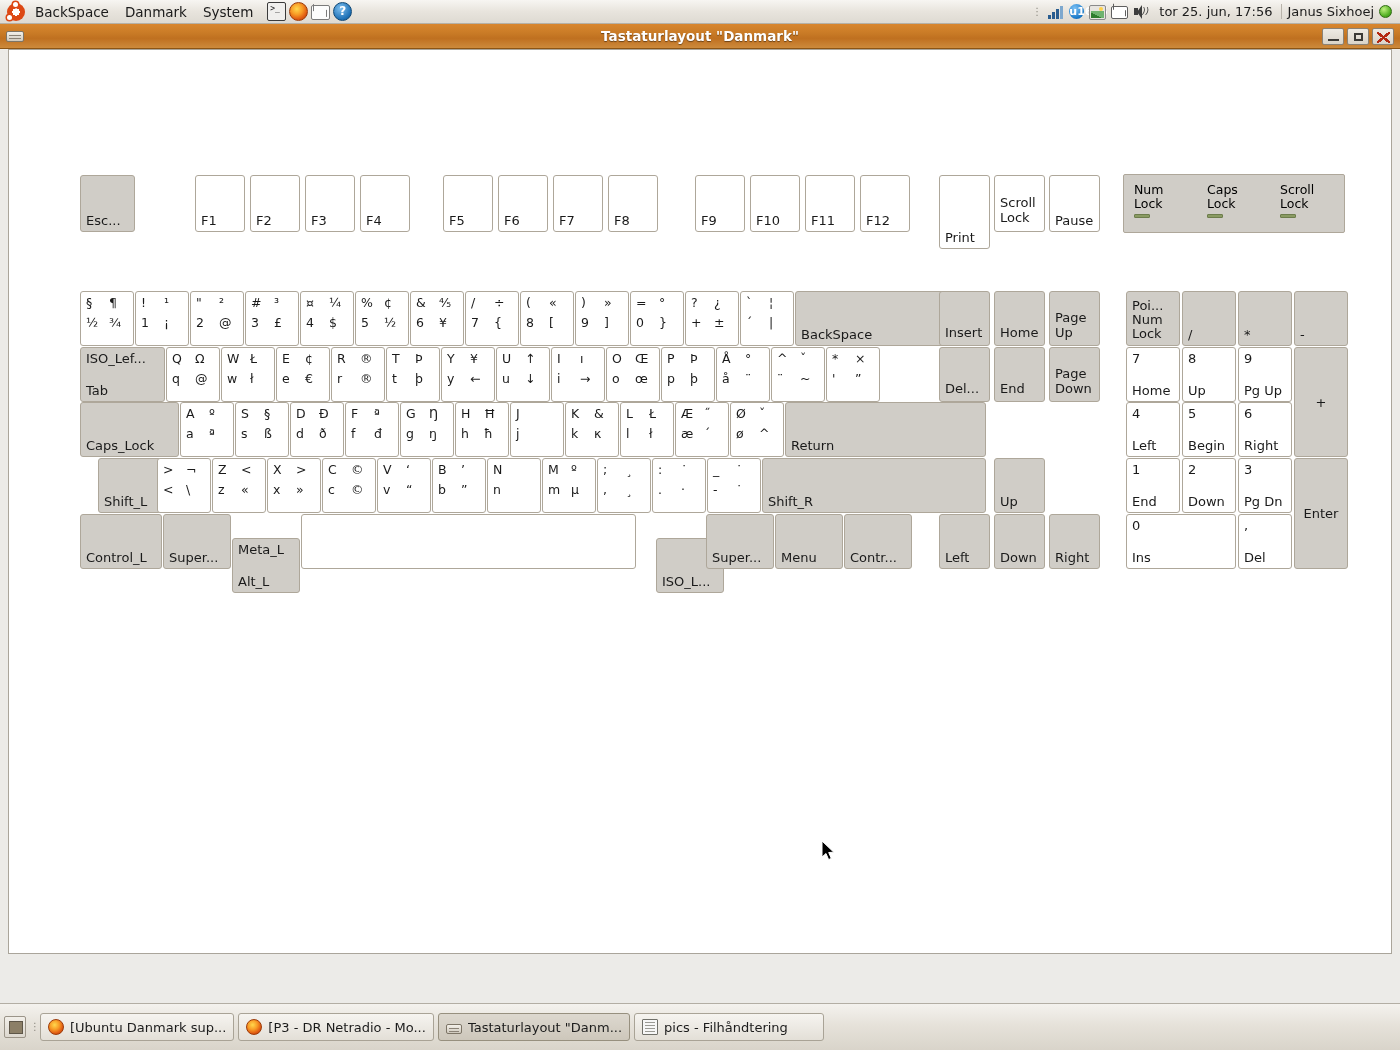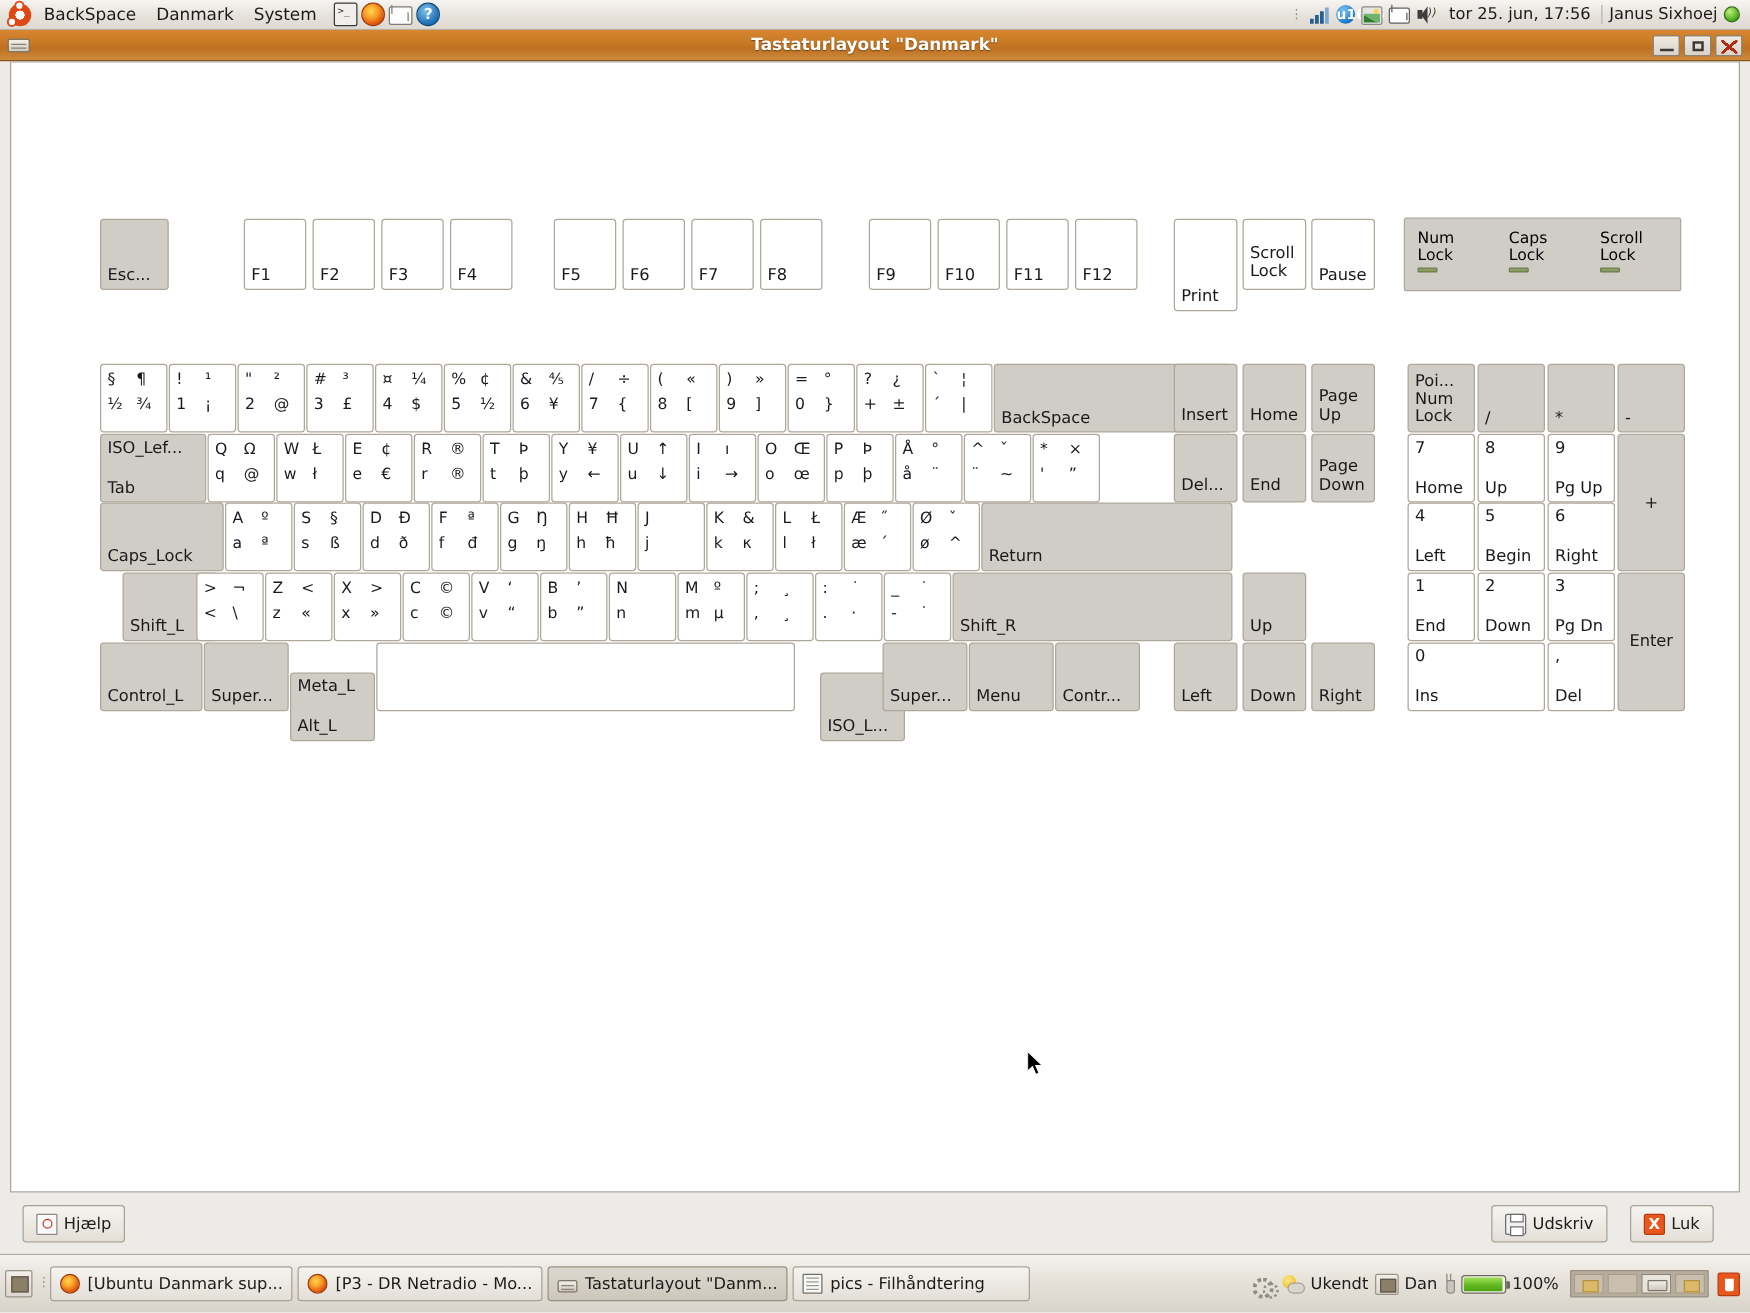--- a/index.html
+++ b/index.html
@@ -820,34 +820,20 @@
         <div>Lock</div>
         <div class="led-lamp"></div>
       </div>
     </div>
 
     <svg id="cursor" viewBox="0 0 14 21" style="left: 813px; top: 791px;">
       <polygon points="0,0 0,16 4,12.5 6.6,18.6 9.3,17.4 6.7,11.5 11.8,11.2" fill="#000" stroke="#fff" stroke-width="1"></polygon>
     </svg>
   </div>
 
-  <div id="btnbar">
-    <div class="dlgbtn" style="left:18px;">
-      <span class="bi bi-help"></span>
-      <span>Hjælp</span>
-    </div>
-    <div class="dlgbtn" style="left:1193px;">
-      <span class="bi bi-print"></span>
-      <span>Udskriv</span>
-    </div>
-    <div class="dlgbtn" style="left:1304px;">
-      <span class="bi bi-close"></span>
-      <span>Luk</span>
-    </div>
-  </div>
 </div>
 
 <div id="taskbar">
   <div class="tb-showdesk"></div>
   <div class="tb-grip">⋮</div>
   <div id="task-host" style="display:flex;gap:4px;align-items:center;">
       <div class="task">
         <span class="tsk-ico tsk-ff"></span>
         <span class="tlabel">[Ubuntu Danmark sup...</span>
       </div>
@@ -857,32 +843,13 @@
       </div>
       <div class="task active">
         <span class="tsk-ico tsk-kbd"></span>
         <span class="tlabel">Tastaturlayout "Danm...</span>
       </div>
       <div class="task">
         <span class="tsk-ico tsk-file"></span>
         <span class="tlabel">pics - Filhåndtering</span>
       </div>
     </div>
-  <div id="tray2">
-    <span class="t2 ico-gears"></span>
-    <span class="t2 ico-weather"></span>
-    <span class="lang">Ukendt</span>
-    <span class="t2 ico-kbdind"></span>
-    <span class="lang">Dan</span>
-    <span class="t2 ico-plug"></span>
-    <span class="battery">
-        <i></i>
-      </span>
-    <span class="pct">100%</span>
-    <span class="wsw">
-      <span class="ws mini"></span>
-      <span class="ws"></span>
-      <span class="ws sel"></span>
-      <span class="ws mini"></span>
-    </span>
-    <span class="trash"></span>
-  </div>
 </div>
 
 </body></html>

